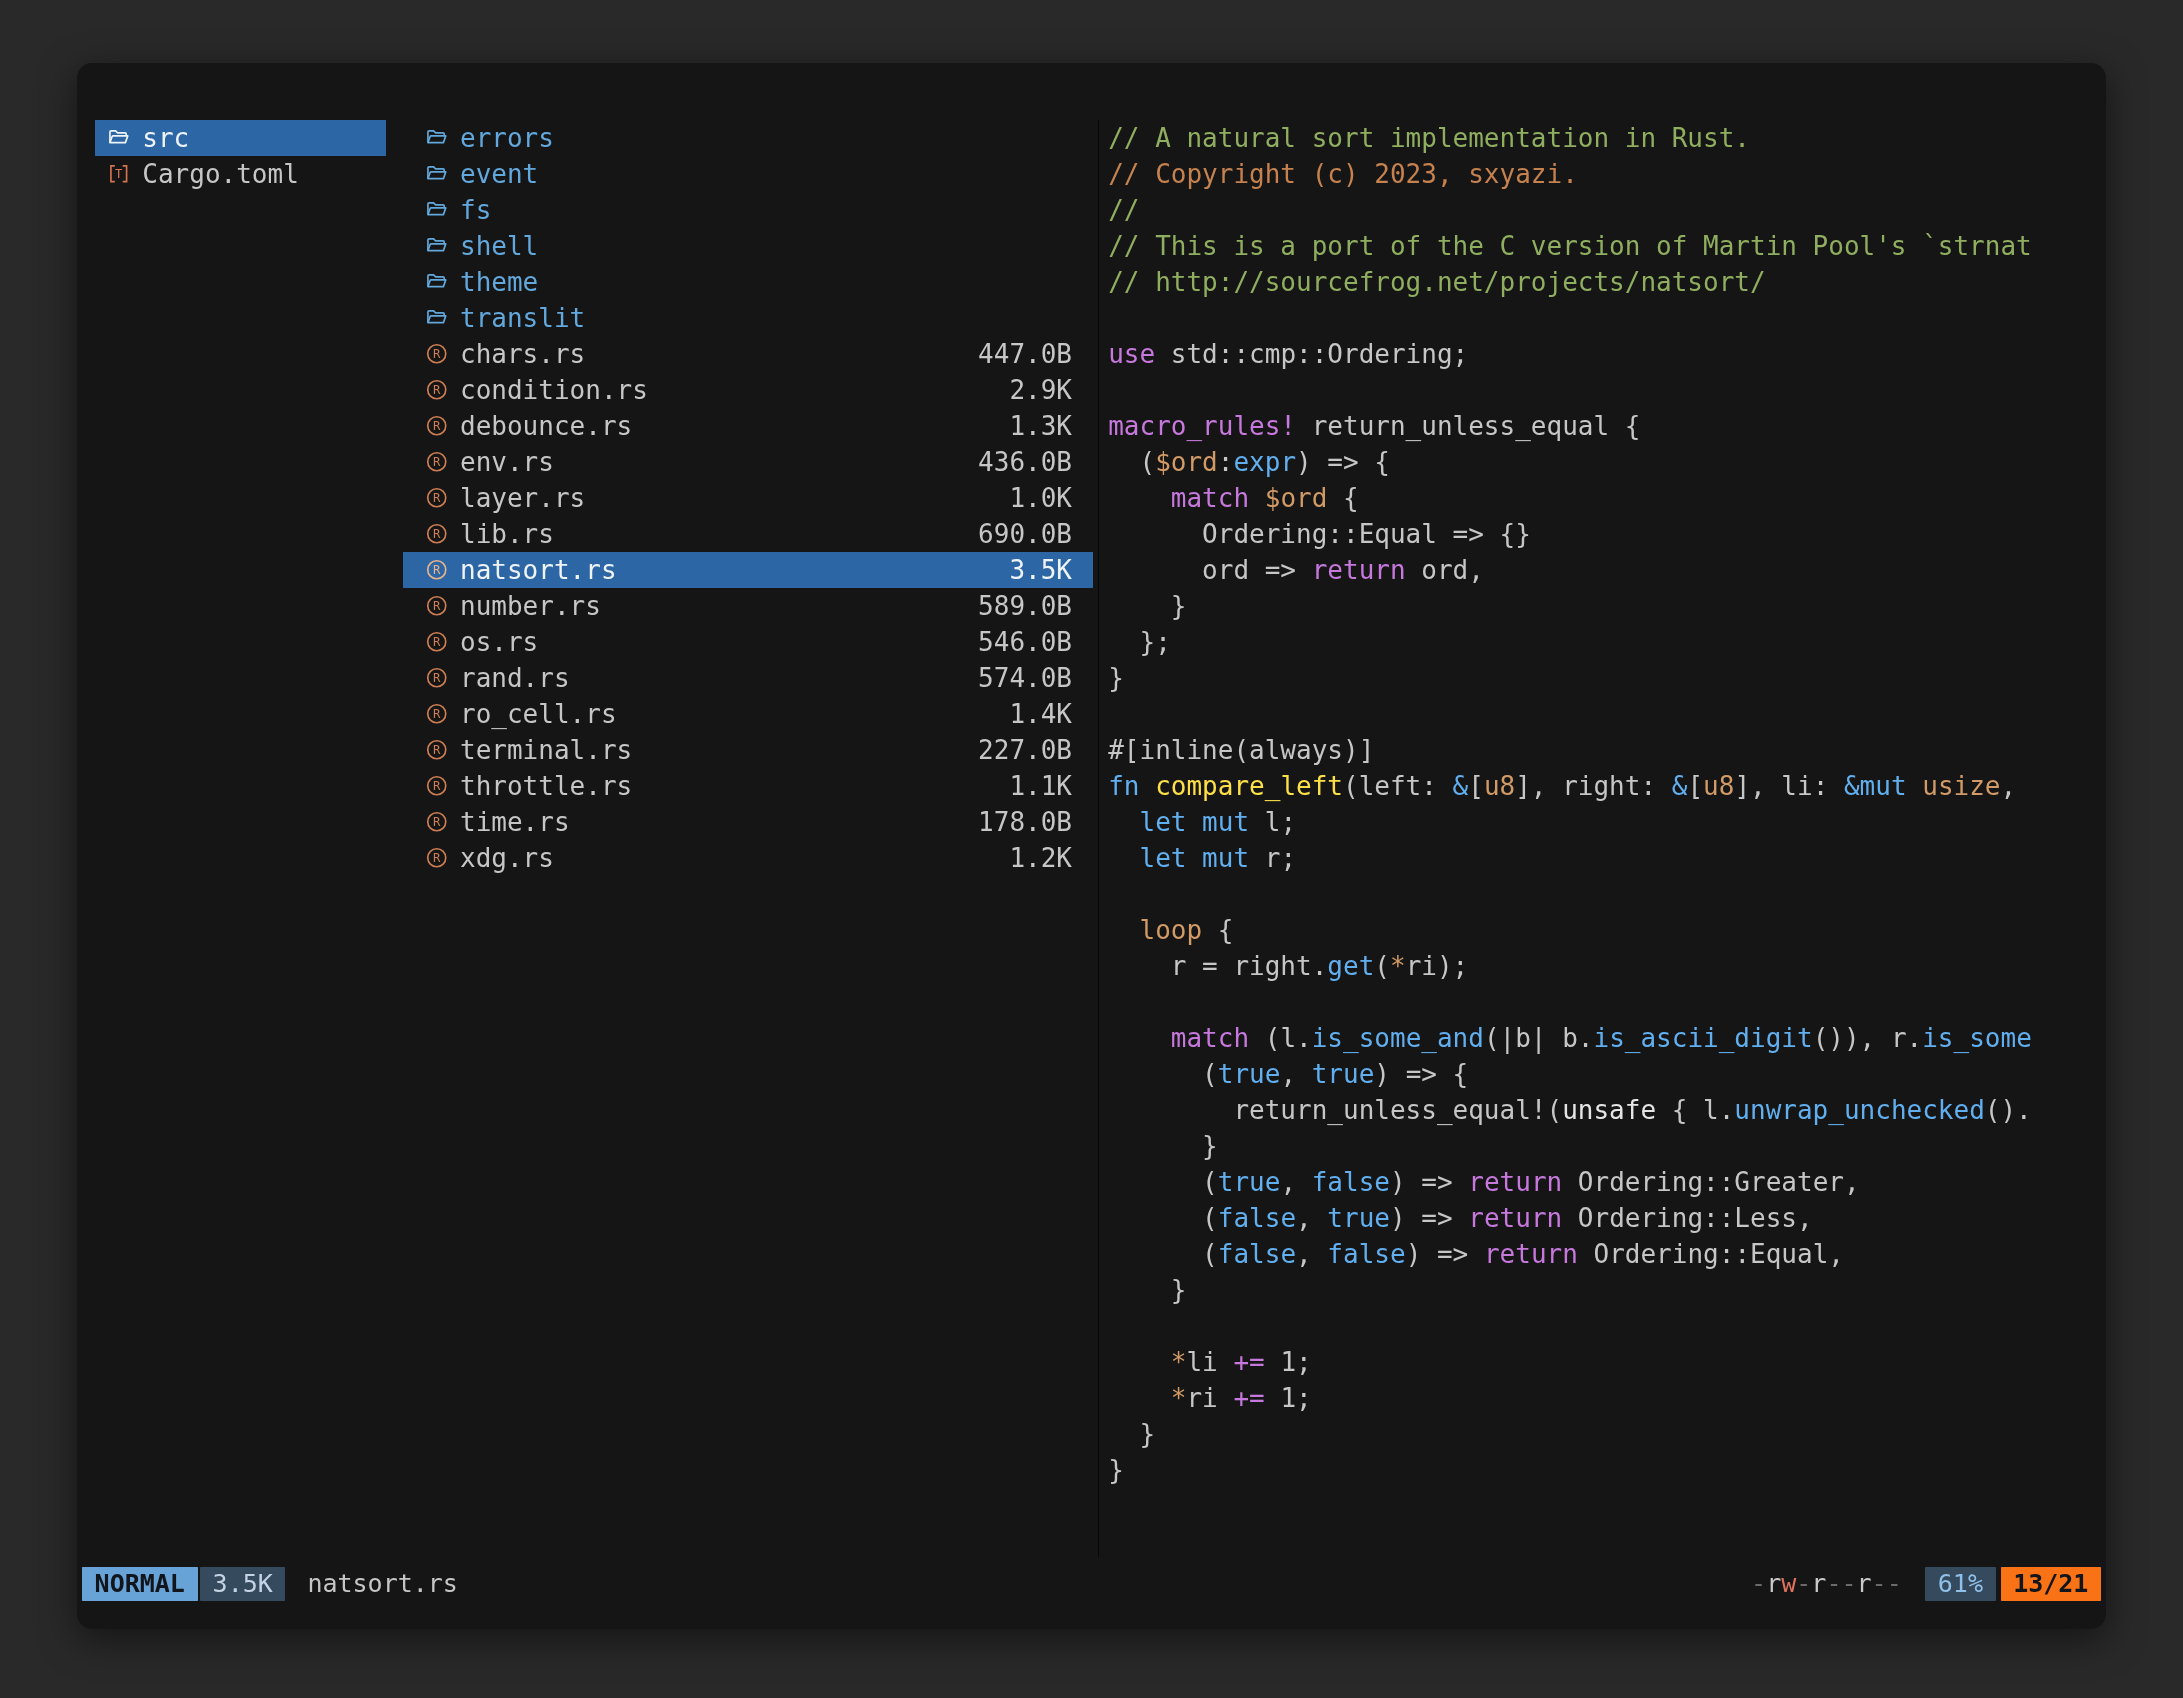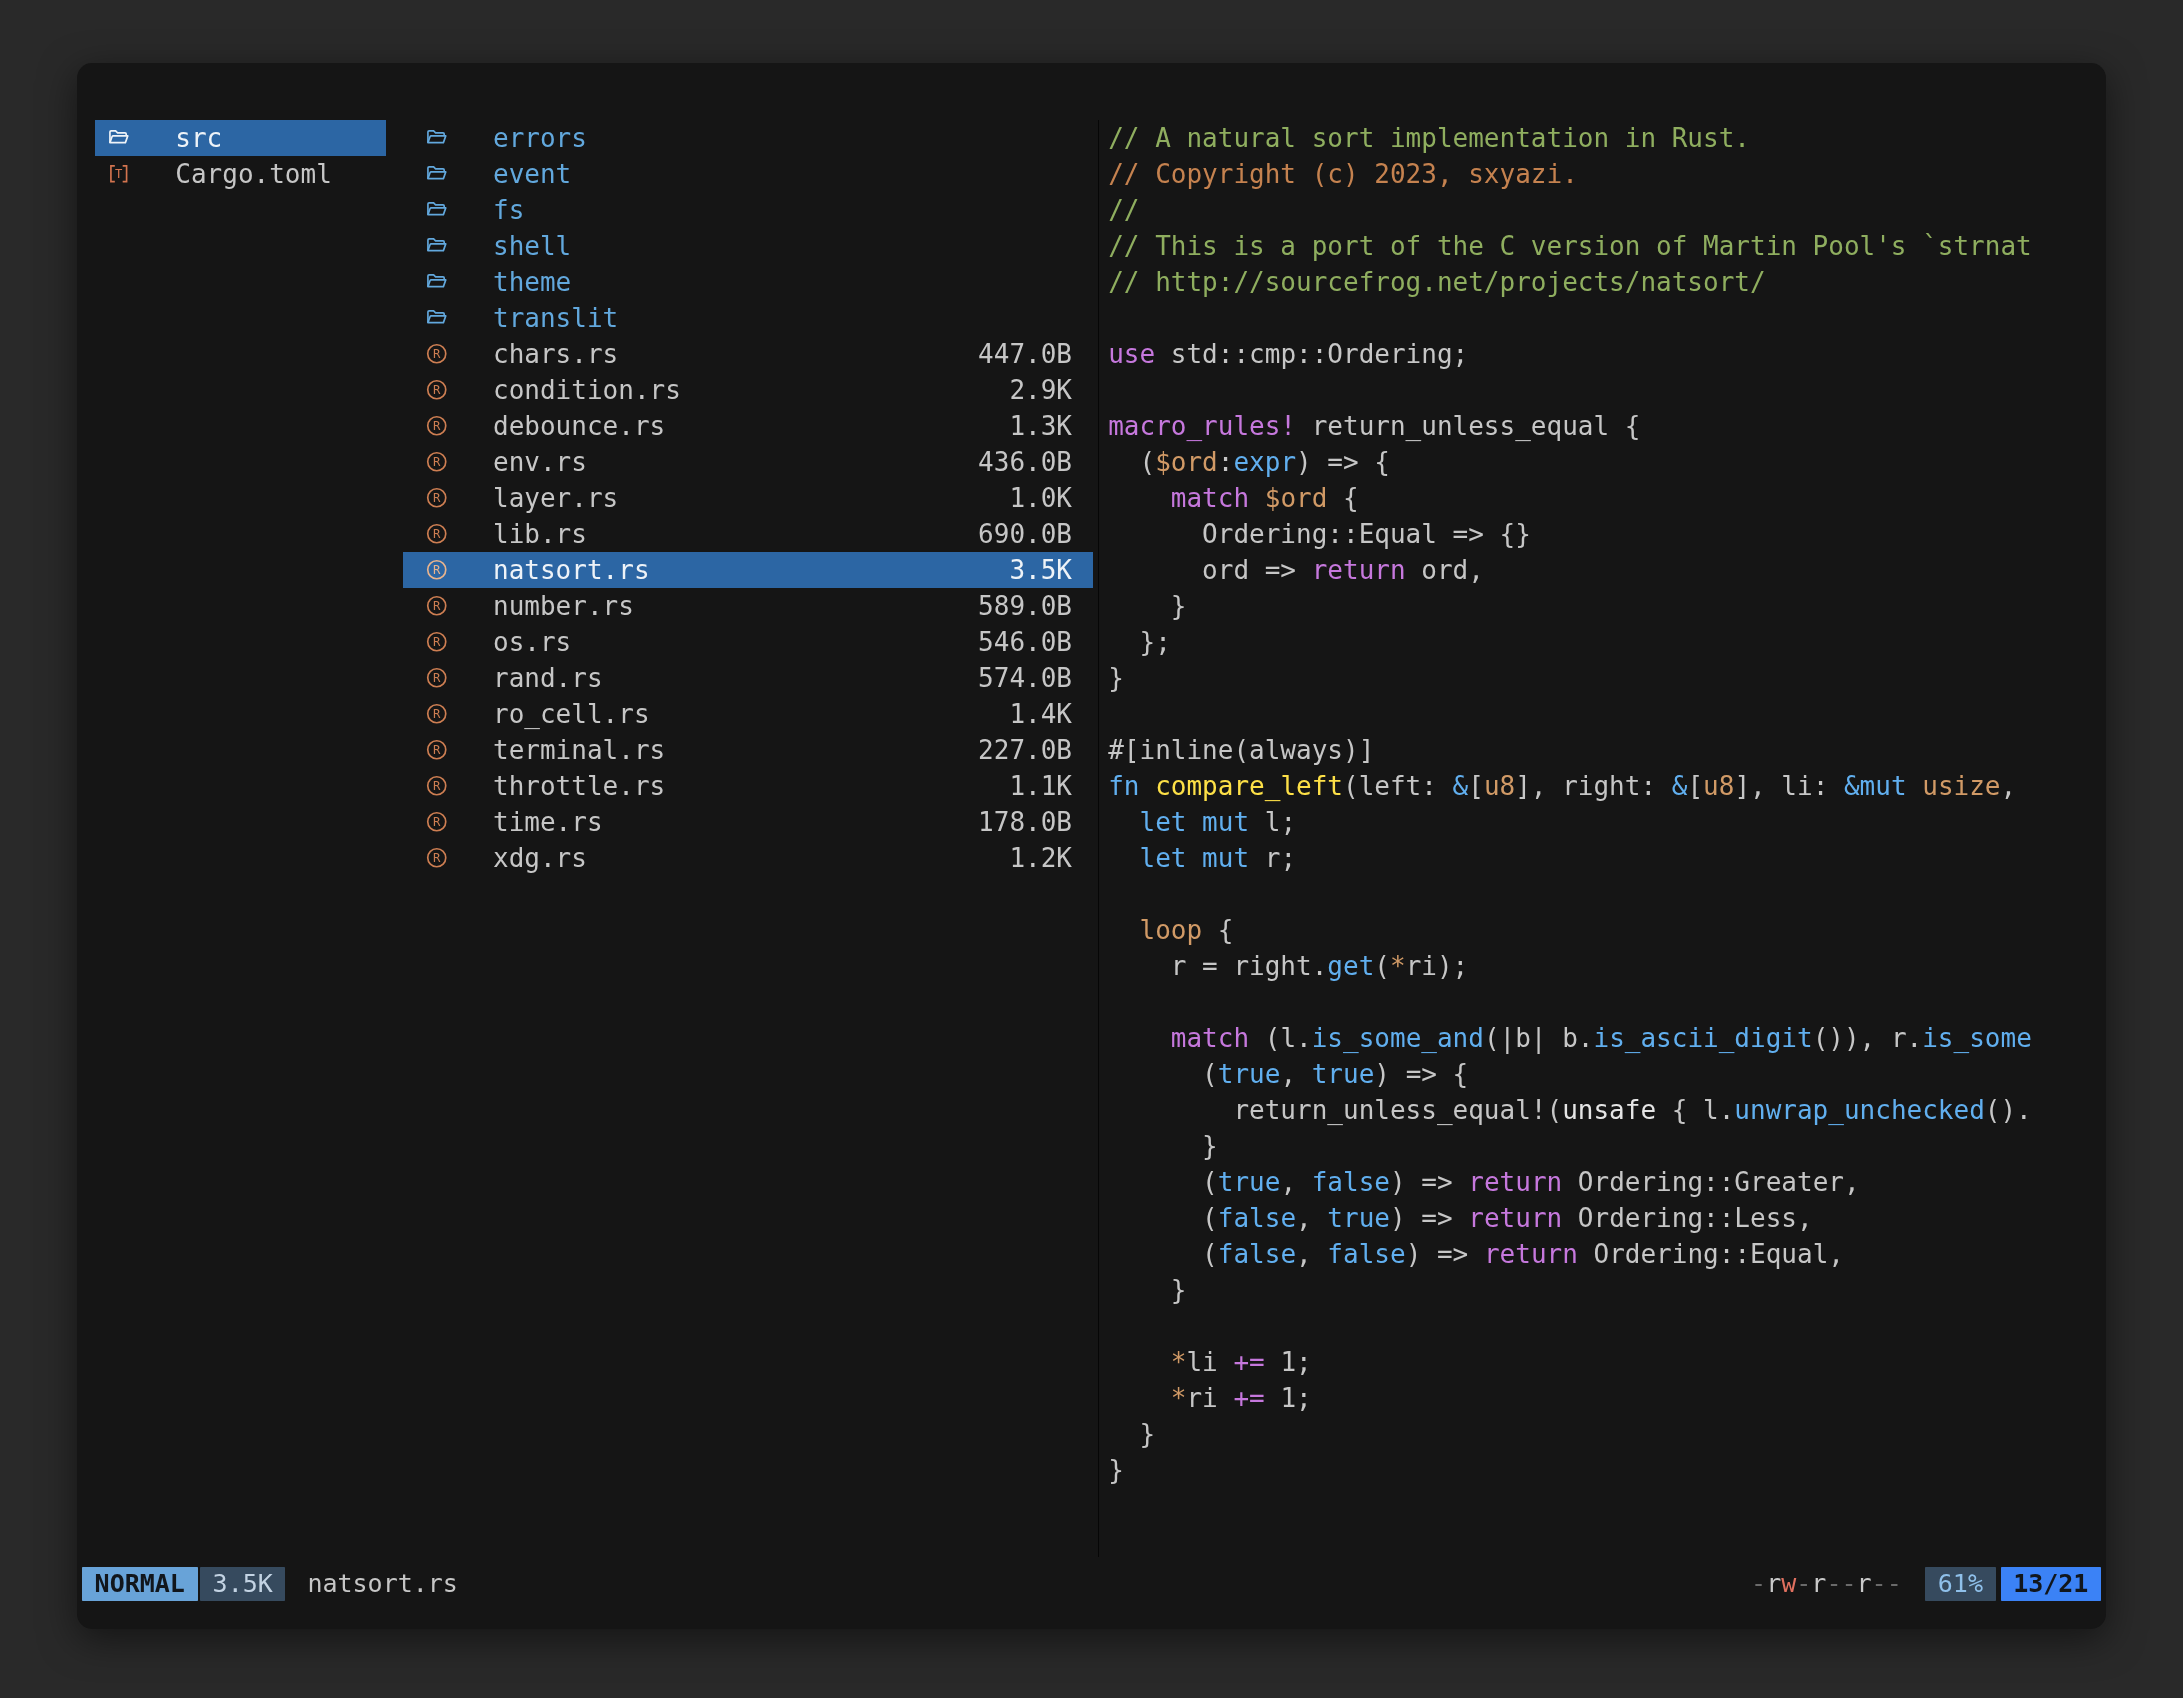--- a/index.html
+++ b/index.html
@@ -21,21 +21,21 @@
   }
   .pane { position: absolute; top: 57px; bottom: 72px; overflow: hidden; }
   .pane-left   { left: 17.6px;  width: 291px; }
   .pane-middle { left: 326px; width: 690px; }
   .pane-preview{ left: 1021px; right: 0; border-left: 1.7px solid #060606; padding-left: 9.2px; }
 
   .row {
     height: 36px; font-size: 26px; line-height: 36px;
     color: #c6c6c6;
     display: flex; align-items: center;
-    white-space: pre; cursor: default; gap: 33px;
+    white-space: pre; cursor: default;
   }
   .pane-left .row   { padding: 0 11.7px; }
   .pane-middle .row { padding: 0 21px; }
   .row.dir { color: #62a8dd; }
   .row.selected { background: #2c66a4; color: #eef3f8; }
   .row .icon {
     display: inline-flex; width: 25px; height: 25px;
     margin-right: 11px; flex: none;
     align-items: center; justify-content: center;
   }
@@ -66,21 +66,21 @@
   .badge { height: 34px; line-height: 34px; padding: 0 12.6px; border-radius: 0.8px; }
   .badge-mode    { background: #68a3d8; color: #11161c; font-weight: bold; }
   .badge-size    { background: #364a5e; color: #c3d3e3; margin-left: 2.5px; }
   .filename      { margin-left: 22px; }
   .spacer        { flex: 1; }
   .perms span    { font-size: 25px; }
   .perm-dash { color: #6a6a6a; }
   .perm-r    { color: #c9c9c9; }
   .perm-w    { color: #e0705f; }
   .badge-percent { background: #364a5e; color: #8fc0ea; margin-left: 23.5px; }
-  .badge-pos     { background: #3b82f6; color: #11161c; margin-left: 5px; font-weight: bold; }
+  .badge-pos     { background: #f97316; color: #11161c; margin-left: 5px; font-weight: bold; }
 </style>
 </head>
 <body>
 
 <div class="window">
 
   <div class="pane pane-left">
       <div class="row dir selected"><span class="icon icon-folder"><svg viewBox="0 0 24 24" width="23.5" height="23.5">
             <path fill="none" stroke="currentColor" stroke-width="1.7" stroke-linejoin="round" d="M3 17V6.2C3 5.5 3.5 5 4.2 5h4.6l2 2h7.6c.7 0 1.2.5 1.2 1.2v1.3"></path>
             <path fill="none" stroke="currentColor" stroke-width="1.7" stroke-linejoin="round" d="M3 17l2.1-6c.2-.5.7-.9 1.3-.9h14.8L18.8 17z"></path>

